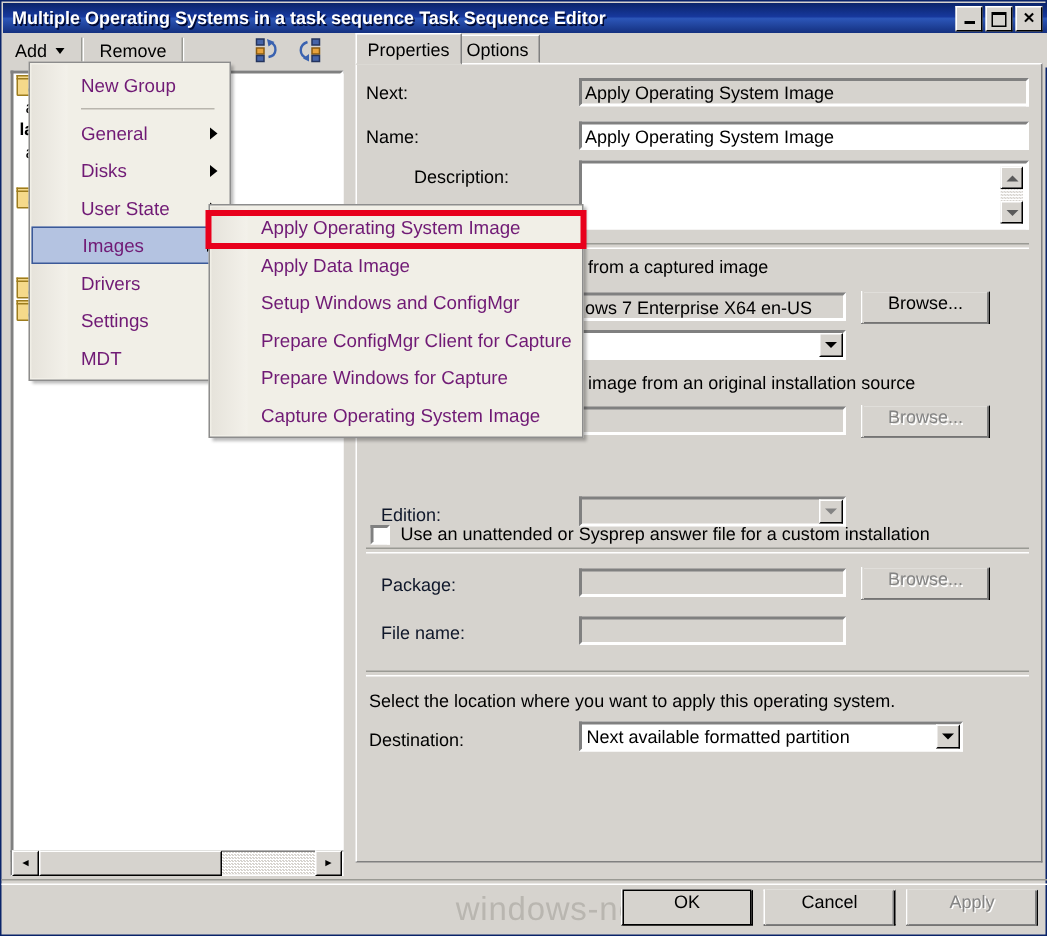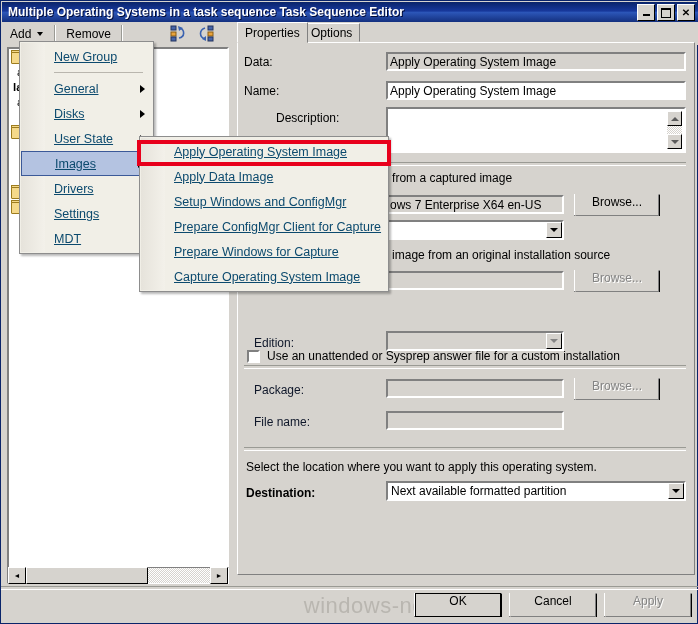--- a/index.html
+++ b/index.html
@@ -142,21 +142,21 @@
     display:flex;align-items:center;justify-content:center;
     font-size:22px;color:#b9b6b0;letter-spacing:.5px;pointer-events:none;}
 
   
   .menu{position:absolute;background:#f1efe7;
     border:1px solid #8d8d8d;box-shadow:2px 2px 2px rgba(0,0,0,.28);
     padding:2px 0;box-sizing:border-box;}
   .menu:before{content:"";position:absolute;left:1px;top:1px;bottom:1px;width:24px;
     background:linear-gradient(to right,#e6e3db,#f3f1ea);}
   .mi{position:relative;height:25px;display:flex;align-items:center;
-    padding-left:34px;padding-right:14px;font-size:12.5px;color:#0c4a6e;white-space:nowrap;text-decoration:underline;}
+    padding-left:34px;padding-right:14px;font-size:12.5px;color:#701a75;white-space:nowrap;}
   .mi.sel{background:#b4c3e1;border:1px solid #3b5998;
     margin:0 1px;height:23px;padding-left:33px;}
   .mi .arrow{position:absolute;right:8px;width:0;height:0;
     border-top:4px solid transparent;border-bottom:4px solid transparent;border-left:5px solid #000;}
   .msep{height:1px;background:#b9b6ae;margin:3px 10px 3px 34px;}
   .menu1{left:18px;top:40px;width:135px;}
   .menu2{left:138px;top:135px;width:250px;}
   .highlight-box{position:absolute;left:136px;top:139px;width:254px;height:26px;
     border:4px solid #e8001c;box-sizing:border-box;z-index:40;pointer-events:none;}
 </style>
@@ -297,21 +297,21 @@
       <span>Properties</span>
     </div>
     <div class="tab" style="left:66px;">
       <span>Options</span>
     </div>
   </div>
 
   <div class="panel">
 
     <div class="row" style="left:6px;top:12px;">
-      <div class="lbl" style="width:142px;">Data:</div>
+      <div class="lbl" style="width:142px;">Next:</div>
     </div>
     <div class="field ro" style="position:absolute;left:148px;top:9px;width:300px;height:19px;">Apply Operating System Image</div>
 
     <div class="row" style="left:6px;top:41px;">
       <div class="lbl" style="width:142px;">Name:</div>
     </div>
     <div class="field" style="position:absolute;left:148px;top:38px;width:300px;height:19px;">Apply Operating System Image</div>
 
     <div class="row" style="left:6px;top:68px;margin-left:32px;">
       <div class="lbl" style="width:142px;">Description:</div>
@@ -414,22 +414,22 @@
           <span>Browse...</span>
         </div>
     </div>
 
     <div class="lbl dim" style="position:absolute;left:16px;top:372px;">File name:</div>
     <div class="field dis" style="position:absolute;left:148px;top:368px;width:178px;height:19px;"></div>
 
     <div class="sep" style="left:6px;top:404px;width:442px;"></div>
 
     <div class="lbl" style="position:absolute;left:8px;top:417px;">Select the location where you want to apply this operating system.</div>
-    <div class="lbl" style="position:absolute;left:8px;top:443px;font-weight:bold;">Destination:</div>
-    <div class="combo" style="position:absolute;left:148px;top:438px;width:300px;height:20px;">
+    <div class="lbl" style="position:absolute;left:8px;top:443px;">Destination:</div>
+    <div class="combo" style="position:absolute;left:148px;top:438px;width:256px;height:20px;">
       <span>Next available formatted partition</span>
       <span class="cbtn">
           <i></i>
         </span>
     </div>
   </div>
 
   <div class="footer-sep"></div>
   <div class="watermark">windows-noob.com</div>
   <div class="btn fbtn ok">

